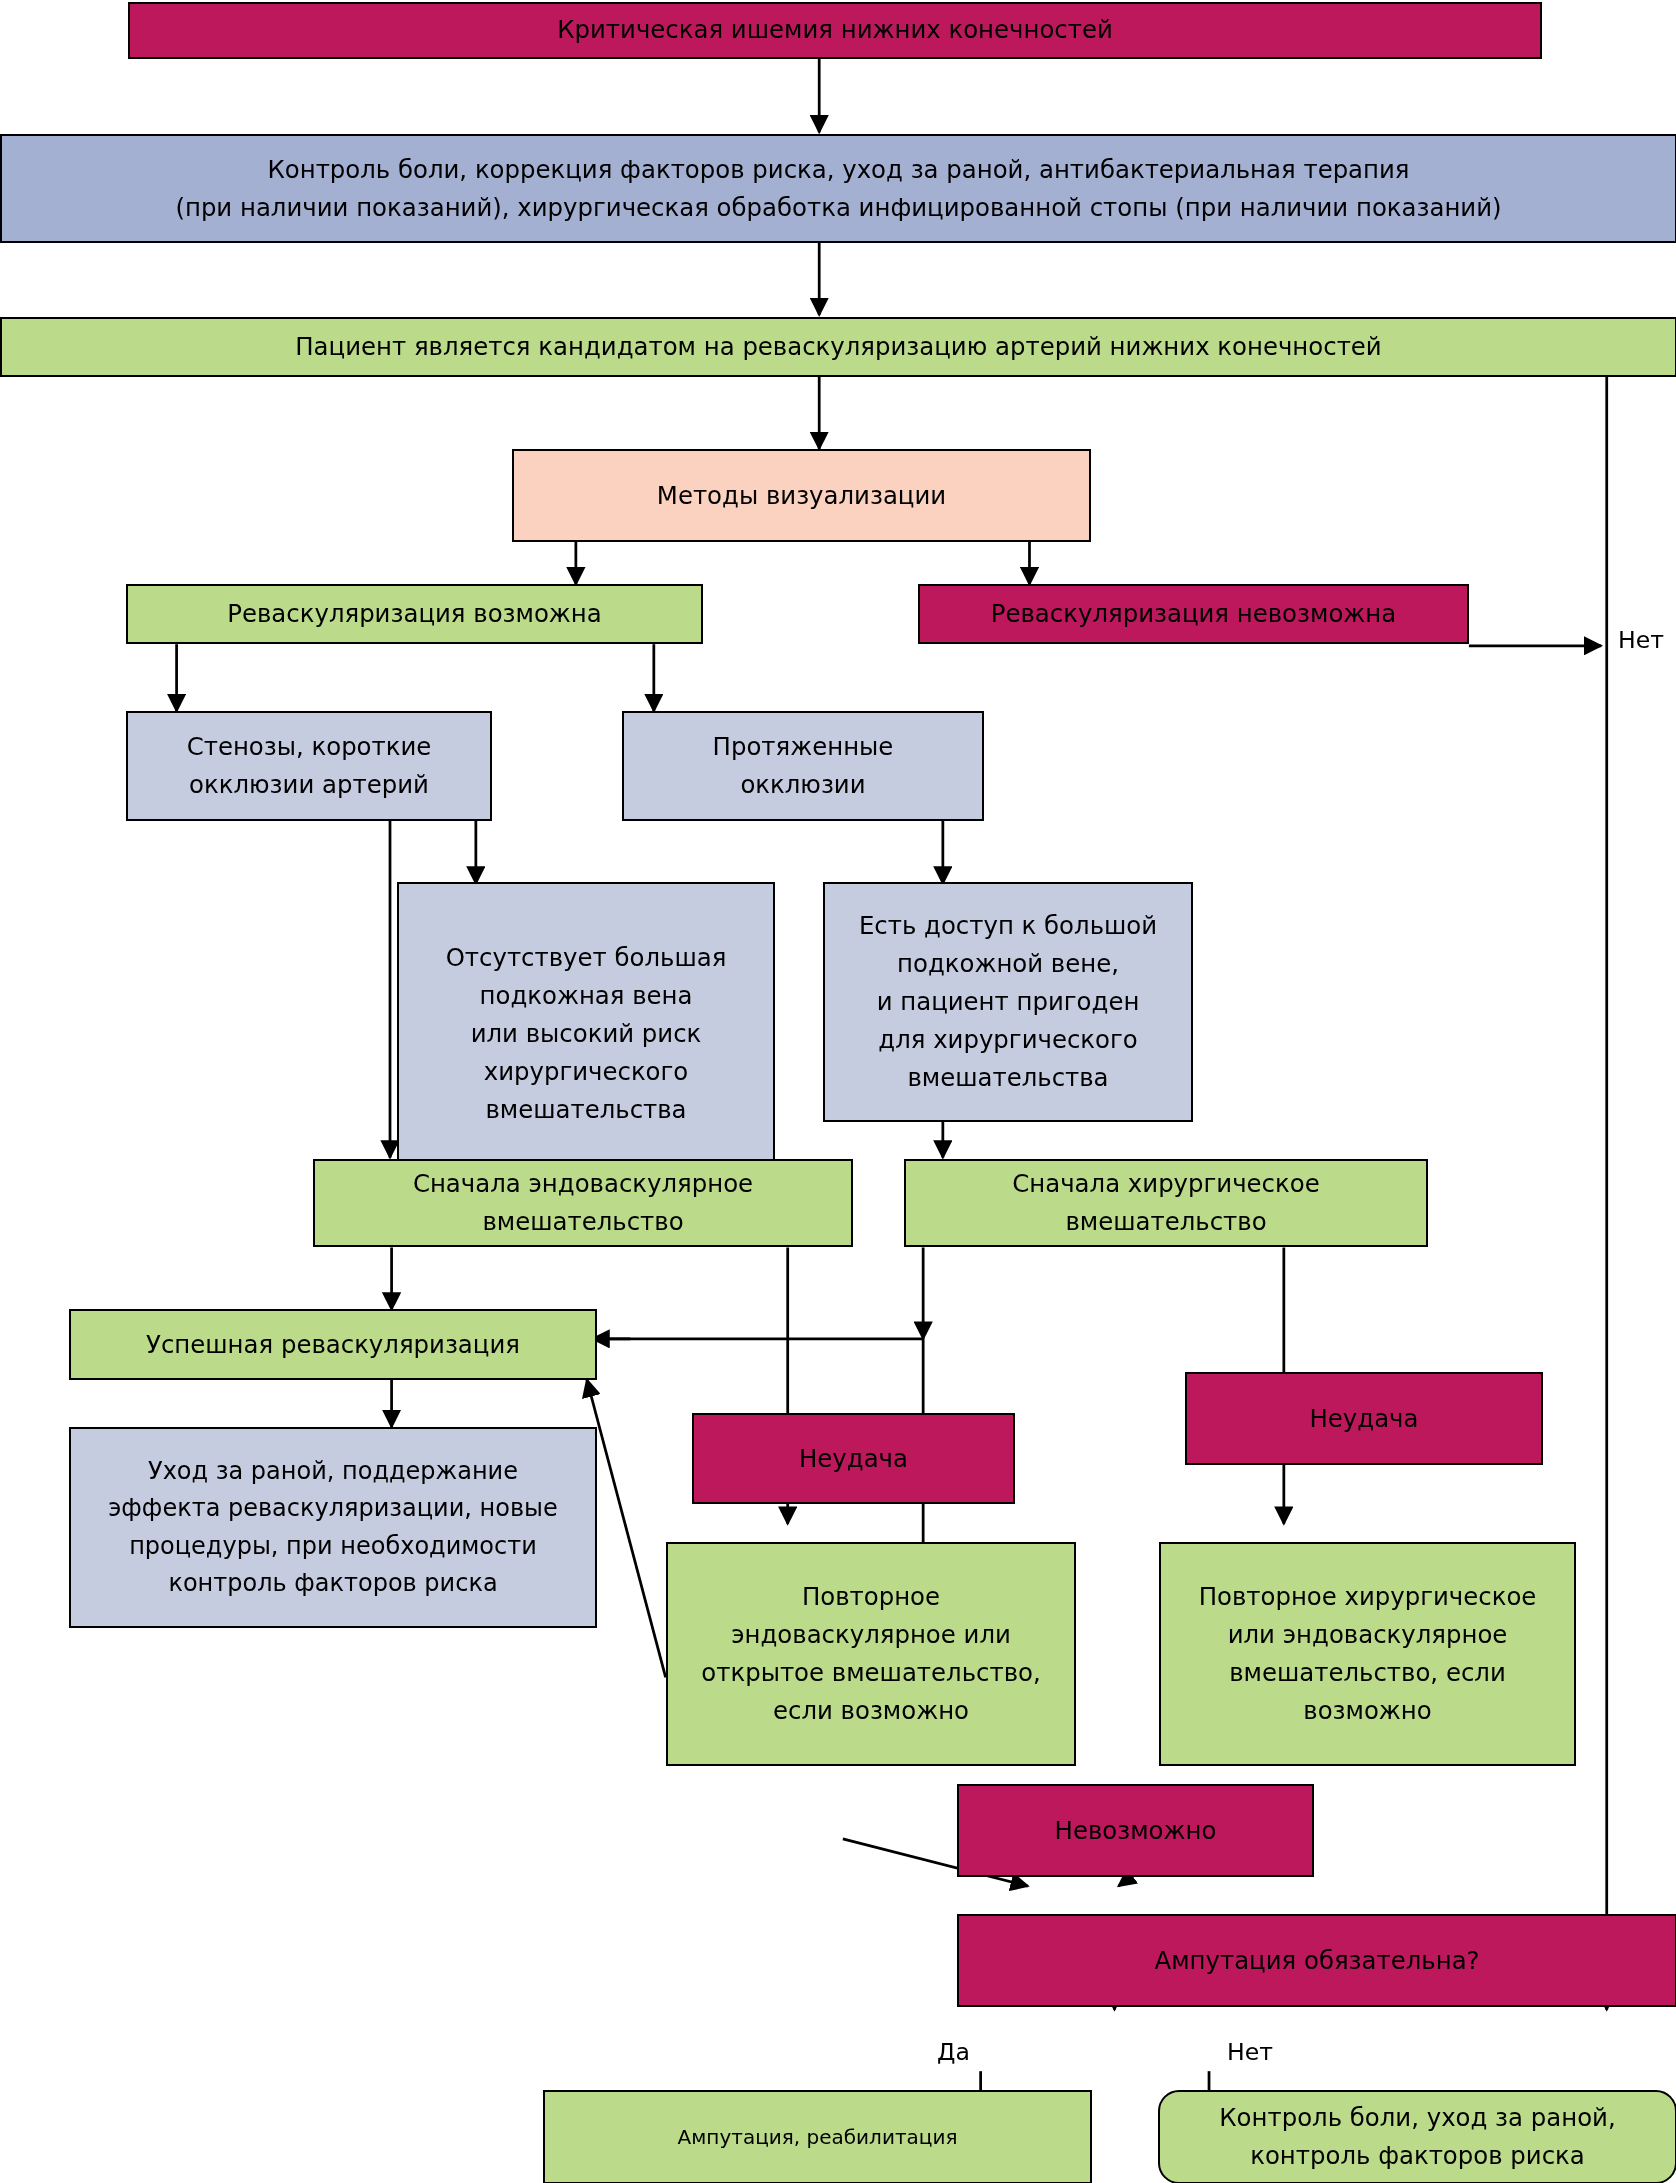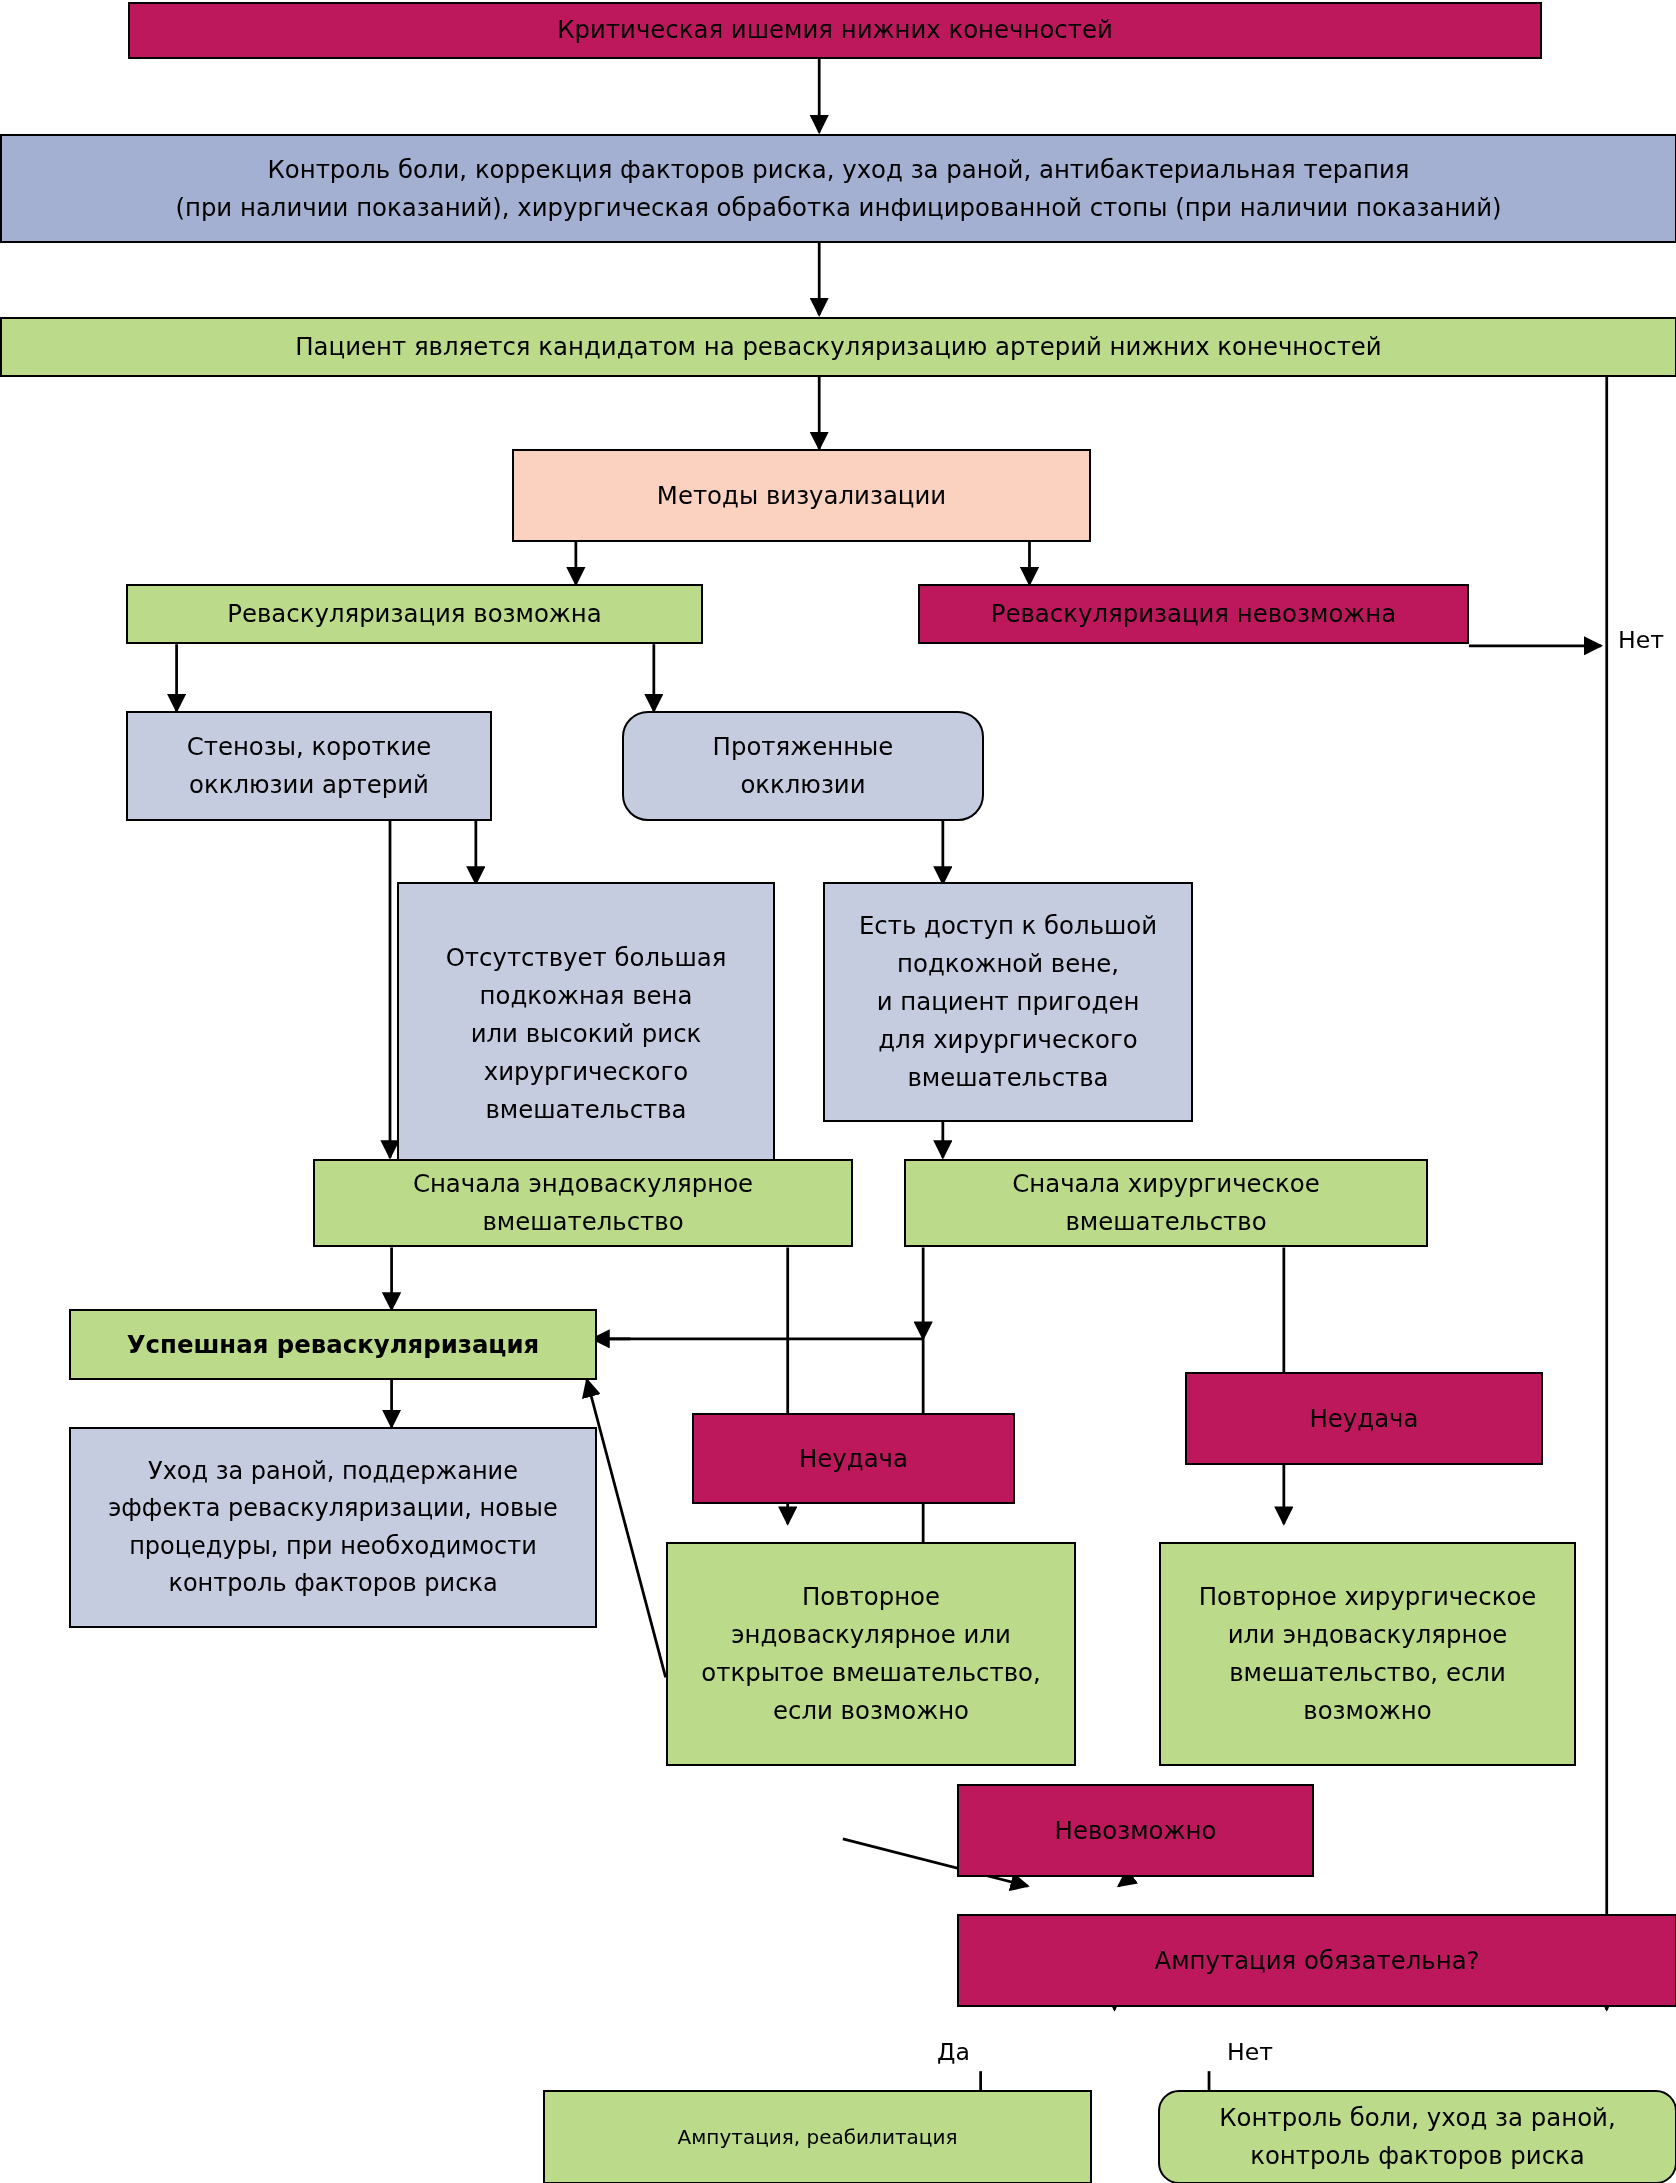--- a/index.html
+++ b/index.html
@@ -153,21 +153,21 @@
 
   <div class="node n-red" style="left:918px; top:584px; width:551px; height:60px; font-size:24.4px;">
     <span>Реваскуляризация невозможна</span>
   </div>
 
   <div class="node n-lav" style="left:126px; top:711px; width:366px; height:110px; font-size:24.4px;">
     <span>Стенозы, короткие
 окклюзии артерий</span>
   </div>
 
-  <div class="node n-lav" style="left:622px; top:711px; width:362px; height:110px; font-size:24.4px;border-radius:26px;">
+  <div class="node n-lav" style="left:622px; top:711px; width:362px; height:110px; font-size:24.4px;">
     <span>Протяженные
 окклюзии</span>
   </div>
 
   <div class="node n-lav" style="left:397px; top:882px; width:378px; height:304px; font-size:24.4px;">
     <span>Отсутствует большая
 подкожная вена
 или высокий риск
 хирургического
 вмешательства</span>
@@ -184,21 +184,21 @@
   <div class="node n-green" style="left:313px; top:1159px; width:540px; height:88px; font-size:24.4px;">
     <span>Сначала эндоваскулярное
 вмешательство</span>
   </div>
 
   <div class="node n-green" style="left:904px; top:1159px; width:524px; height:88px; font-size:24.4px;">
     <span>Сначала хирургическое
 вмешательство</span>
   </div>
 
-  <div class="node n-green" style="left:69px; top:1309px; width:528px; height:71px; font-size:24.4px;font-weight:bold;">
+  <div class="node n-green" style="left:69px; top:1309px; width:528px; height:71px; font-size:24.4px;">
     <span>Успешная реваскуляризация</span>
   </div>
 
   <div class="node n-lav" style="left:69px; top:1427px; width:528px; height:201px; font-size:24px;">
     <span>Уход за раной, поддержание
 эффекта реваскуляризации, новые
 процедуры, при необходимости
 контроль факторов риска</span>
   </div>
 

